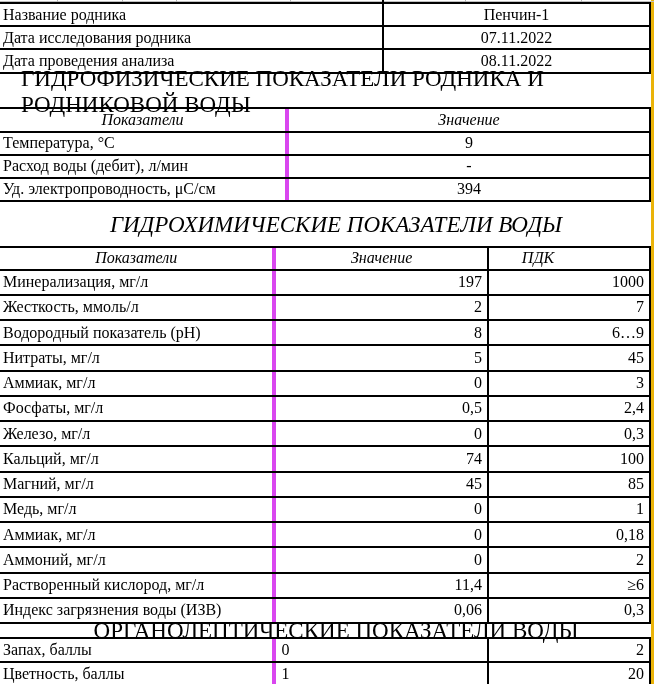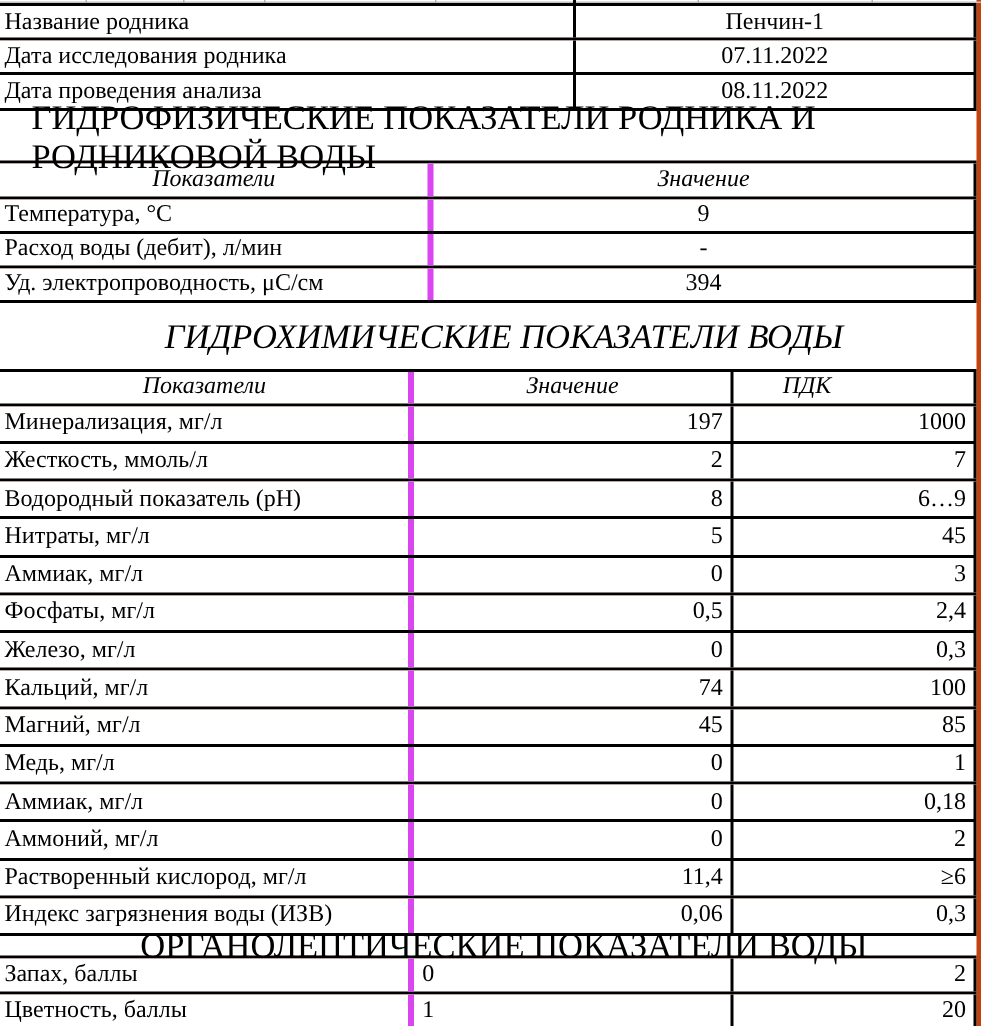--- a/index.html
+++ b/index.html
@@ -1,19 +1,19 @@
 <!DOCTYPE html>
 <html><head>
 <meta charset="utf-8">
 <style>
   html,body{margin:0;padding:0;background:#ffffff;}
   #stage{
     position:relative;
     width:654px;height:684px;
-    background:#c2410c;
+    background:#eab308;
     color:#000;
     font-family:"Liberation Serif","DejaVu Serif",serif;
     font-size:16px;
     overflow:hidden;
   }
   .row{display:flex;box-sizing:border-box;border-bottom:2px solid #000;width:651px;background:#fff;}
   .cell{box-sizing:border-box;display:flex;align-items:center;overflow:hidden;white-space:nowrap;}
   
   .c1 {width:289px;border-right:4px solid #d946ef;padding-left:3px;}
   .c2 {width:222px;border-right:2px solid #000;}

